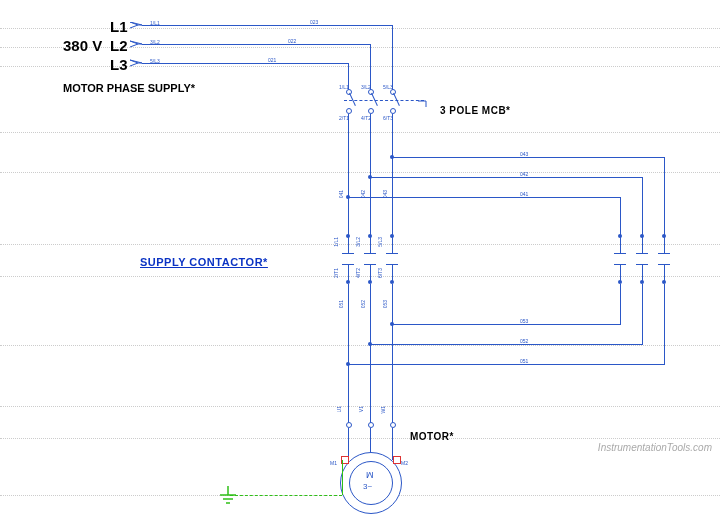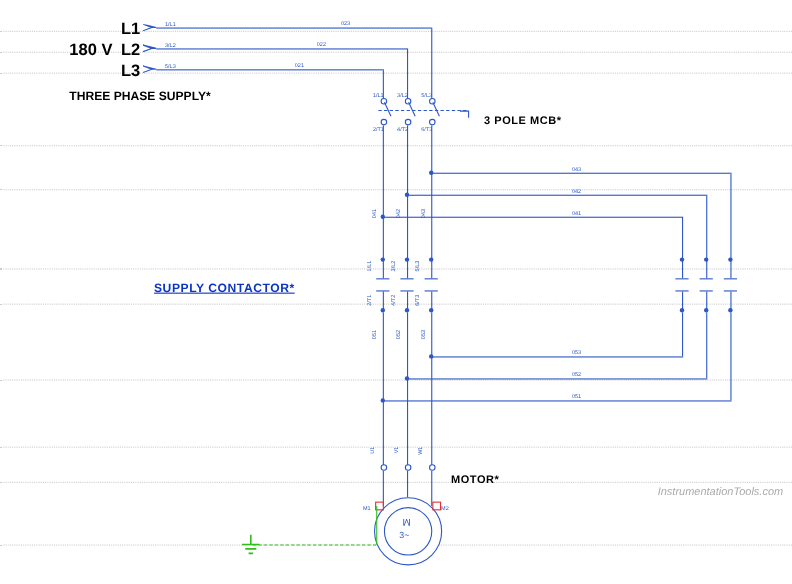--- a/index.html
+++ b/index.html
@@ -124,24 +124,24 @@
   <div class="dotted-row" style="top:132px"></div>
   <div class="dotted-row" style="top:172px"></div>
   <div class="dotted-row" style="top:244px"></div>
   <div class="dotted-row" style="top:276px"></div>
   <div class="dotted-row" style="top:345px"></div>
   <div class="dotted-row" style="top:406px"></div>
   <div class="dotted-row" style="top:438px"></div>
   <div class="dotted-row" style="top:495px"></div>
 
   <span class="lbl-large lbl" style="left:110px;top:18px">L1</span>
-  <span class="lbl-large lbl" style="left:63px;top:37px">180 V</span>
+  <span class="lbl-large lbl" style="left:63px;top:37px">380 V</span>
   <span class="lbl-large lbl" style="left:110px;top:37px">L2</span>
   <span class="lbl-large lbl" style="left:110px;top:56px">L3</span>
-  <span class="lbl" style="left:63px;top:82px;font-size:11px">THREE PHASE SUPPLY*</span>
+  <span class="lbl" style="left:63px;top:82px;font-size:11px">MOTOR PHASE SUPPLY*</span>
 
   <svg style="position:absolute;left:130px;top:22px" width="18" height="50">
     <polyline points="0,6 8,3 0,0 12,3 8,3" fill="none" stroke="#2b57c7" stroke-width="1"></polyline>
     <polyline points="0,25 8,22 0,19 12,22 8,22" fill="none" stroke="#2b57c7" stroke-width="1"></polyline>
     <polyline points="0,44 8,41 0,38 12,41 8,41" fill="none" stroke="#2b57c7" stroke-width="1"></polyline>
   </svg>
 
   <div class="wire hwire" style="left:142px;top:25px;width:250px"></div>
   <div class="wire hwire" style="left:142px;top:44px;width:228px"></div>
   <div class="wire hwire" style="left:142px;top:63px;width:206px"></div>

